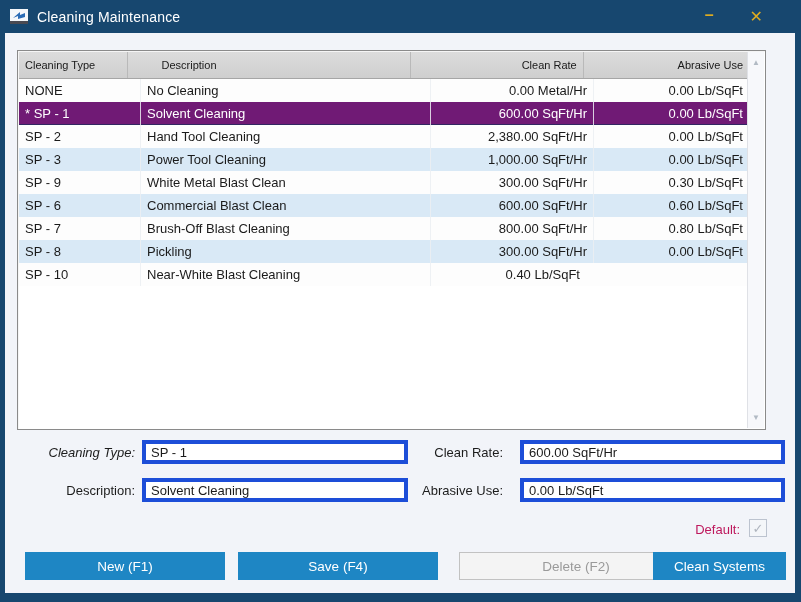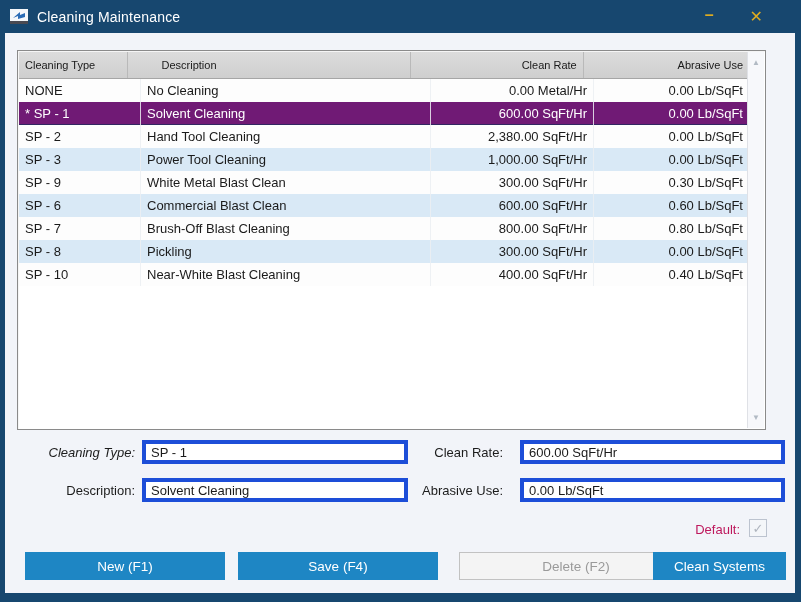--- a/index.html
+++ b/index.html
@@ -160,21 +160,20 @@
         </div>
         <div class="trow">
           <div class="tcell c0">SP - 8</div>
           <div class="tcell c1">Pickling</div>
           <div class="tcell c2">300.00 SqFt/Hr</div>
           <div class="tcell c3">0.00 Lb/SqFt</div>
         </div>
         <div class="trow">
           <div class="tcell c0">SP - 10</div>
           <div class="tcell c1">Near-White Blast Cleaning</div>
-          <div class="tcell c2">400.00 SqFt/Hr</div>
           <div class="tcell c3">0.40 Lb/SqFt</div>
         </div>
       </div>
     <div class="vscroll">
       <span class="arr up">▲</span>
       <span class="arr down">▼</span>
     </div>
   </div>
 
   <div class="flabel lbl-cleaning-type">Cleaning Type:</div>

